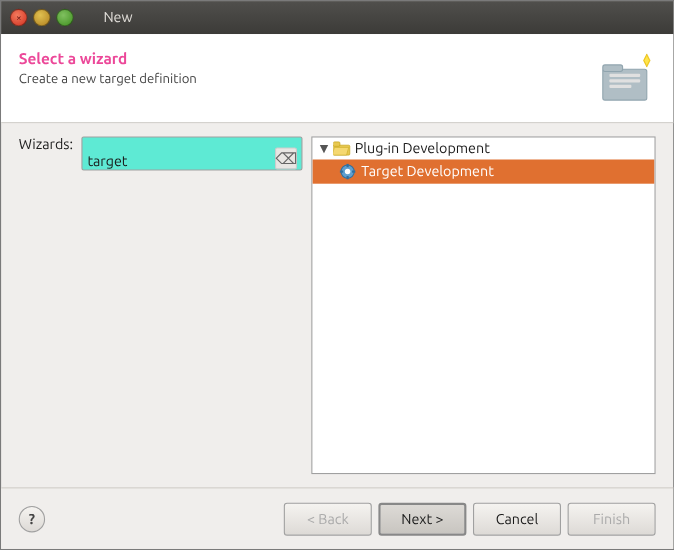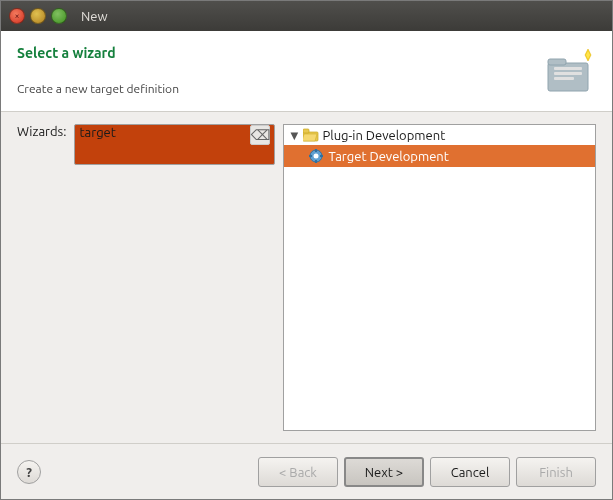--- a/index.html
+++ b/index.html
@@ -63,43 +63,43 @@
     .titlebar-btn.maximize {
       background: radial-gradient(circle at 40% 35%, #80c060, #409020);
     }
 
     .titlebar-title {
       color: #e0ddd8;
       font-size: 13px;
       font-weight: normal;
       flex: 1;
       text-align: left;
-      margin-left: 8px;
+      margin-left: 21px;
     }
 
     
     .header-area {
       background: #fff;
       padding: 14px 16px 14px 16px;
       display: flex;
       align-items: flex-start;
       justify-content: space-between;
       border-bottom: 1px solid #d0cec9;
       flex-shrink: 0;
     }
 
     .header-text {
       flex: 1;
     }
 
     .header-title {
       font-size: 14px;
       font-weight: bold;
-      color: #15803d;
-      margin-bottom: 21px;
+      color: #ec4899;
+      margin-bottom: 4px;
     }
 
     .header-subtitle {
       font-size: 12px;
       color: #444;
     }
 
     .header-icon {
       width: 52px;
       height: 52px;
@@ -118,25 +118,25 @@
     }
 
     .wizards-label {
       font-size: 13px;
       color: #1a1a1a;
       margin-bottom: 2px;
     }
 
     .search-row {
       display: flex;
-      align-items: flex-start;
-      background: #c2410c;
+      align-items: flex-end;
+      background: #5eead4;
       border: 1px solid #a0a0a0;
       border-radius: 2px;
-      height: 41px;
+      height: 31px;
       padding: 0 4px;
     }
 
     .search-input {
       flex: 1;
       border: none;
       outline: none;
       background: transparent;
       font-size: 13px;
       color: #1a1a1a;

